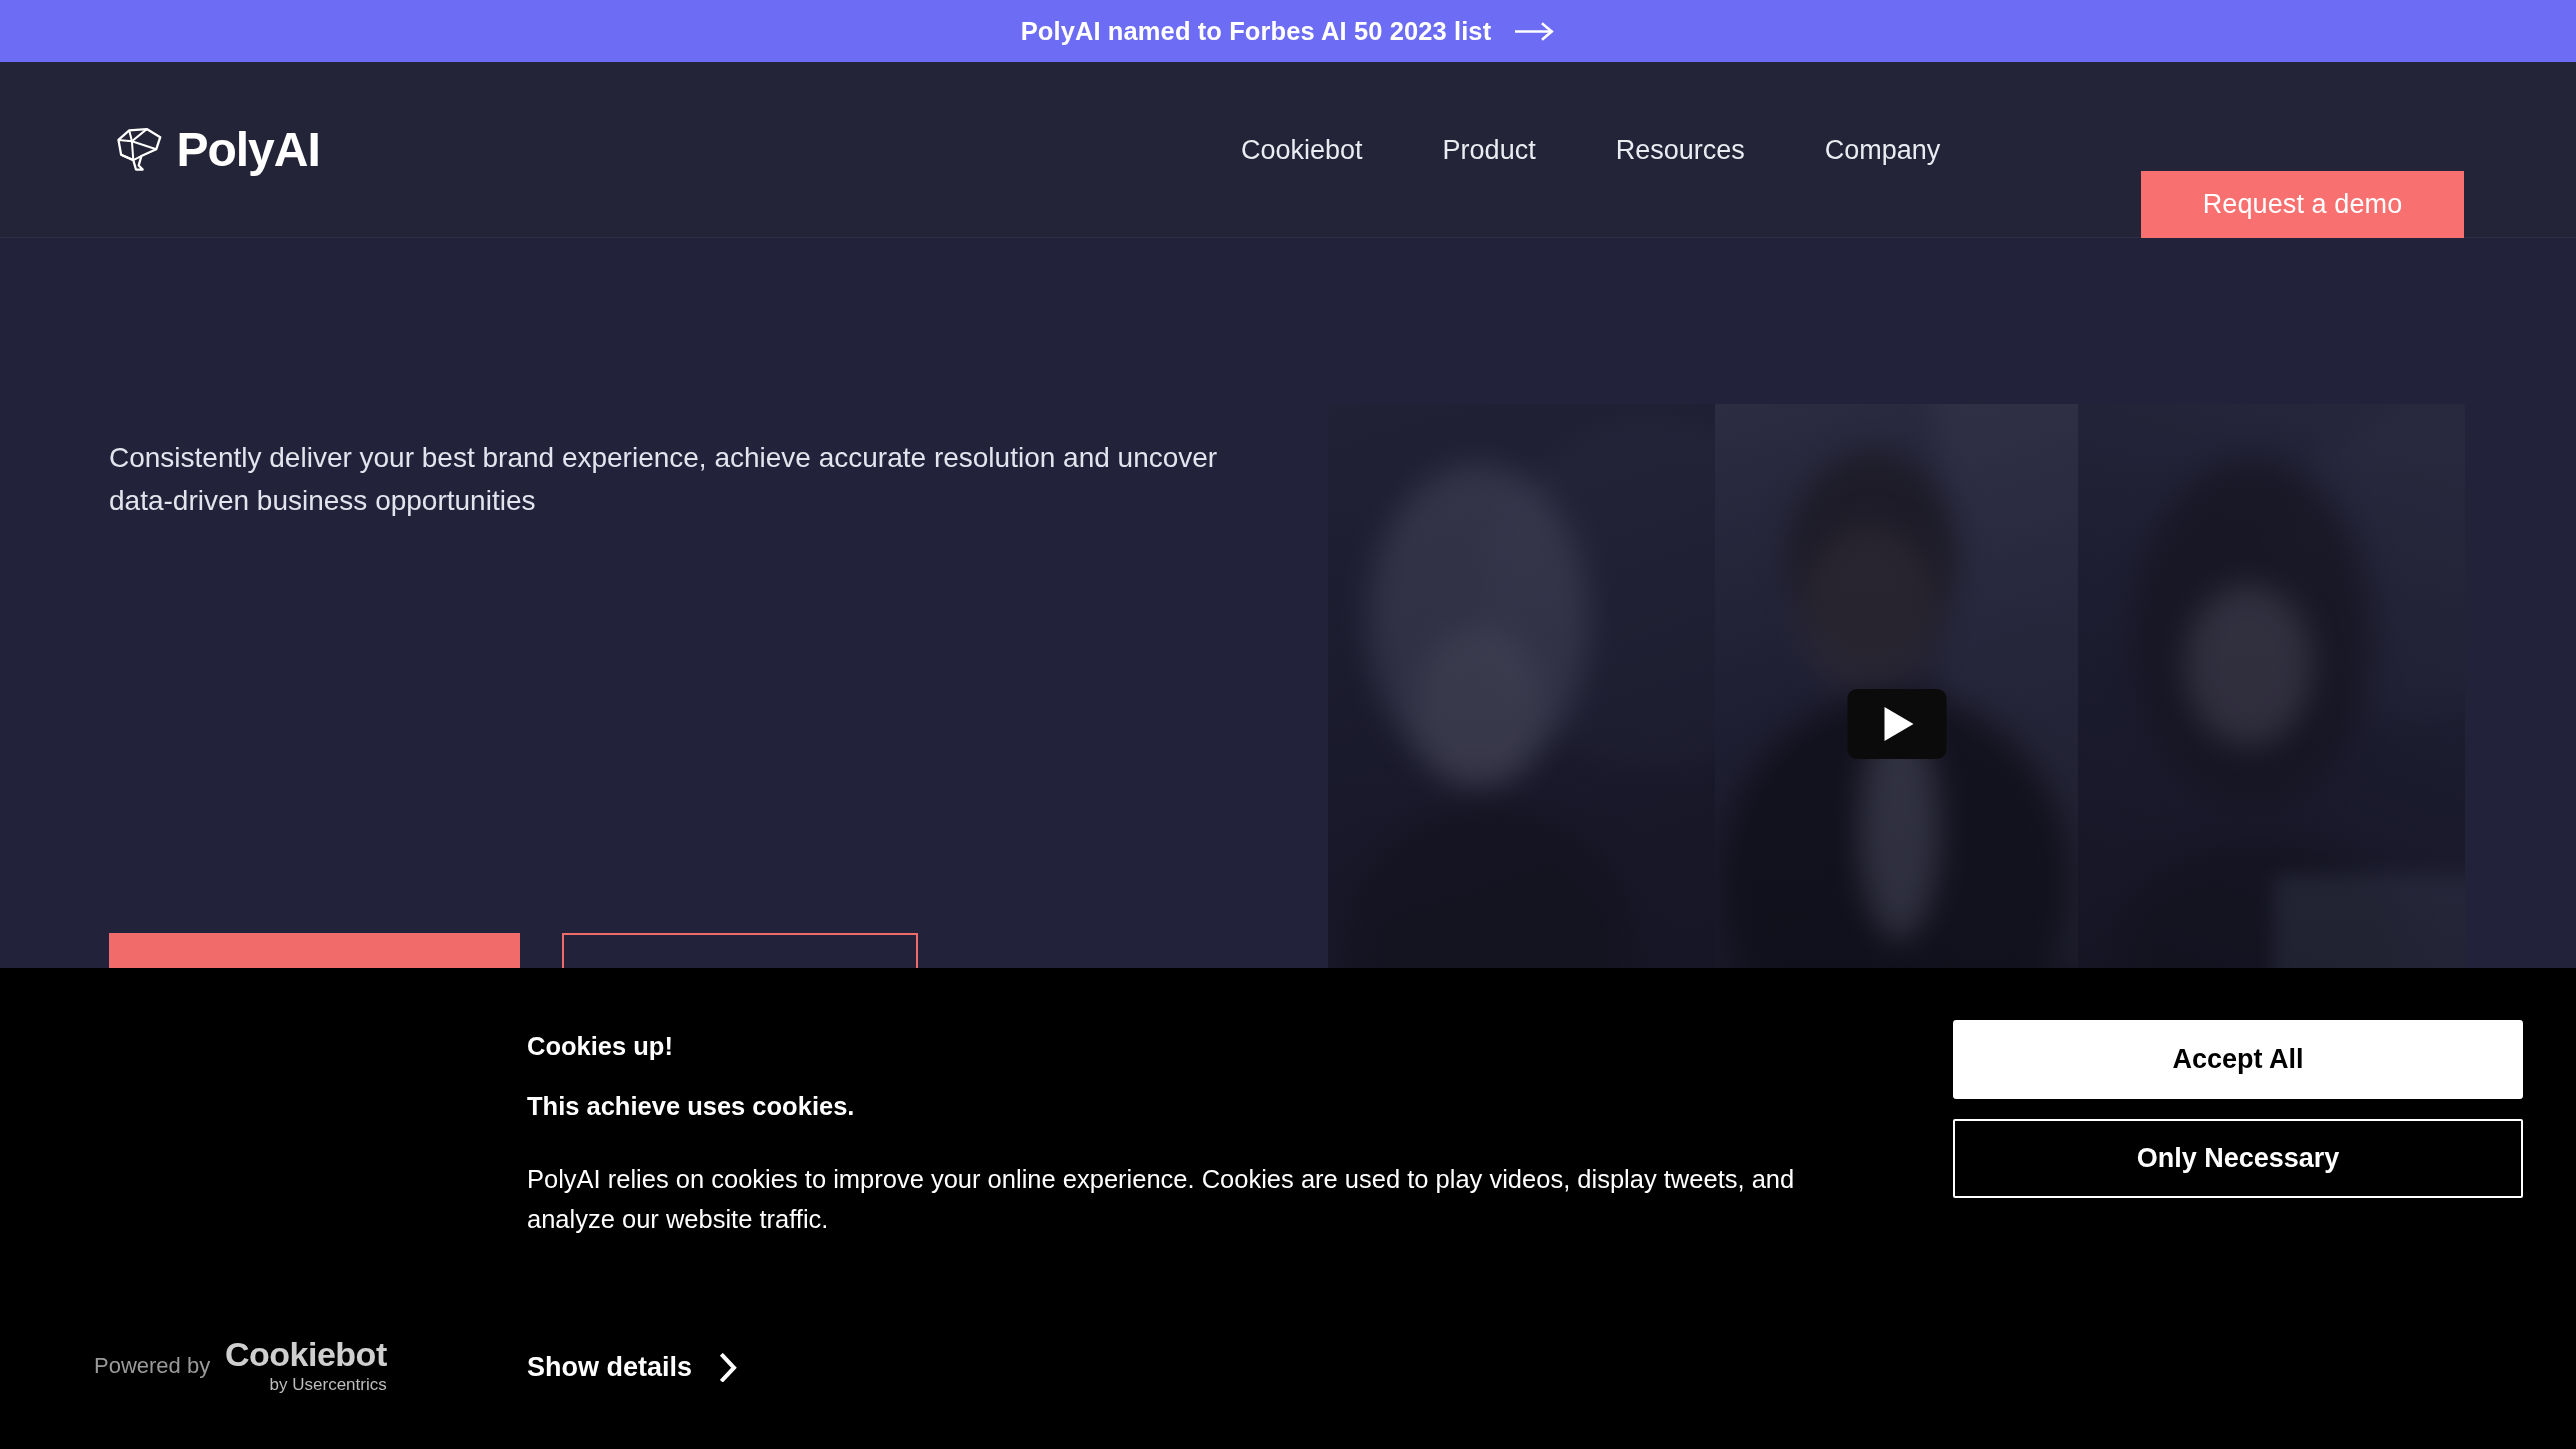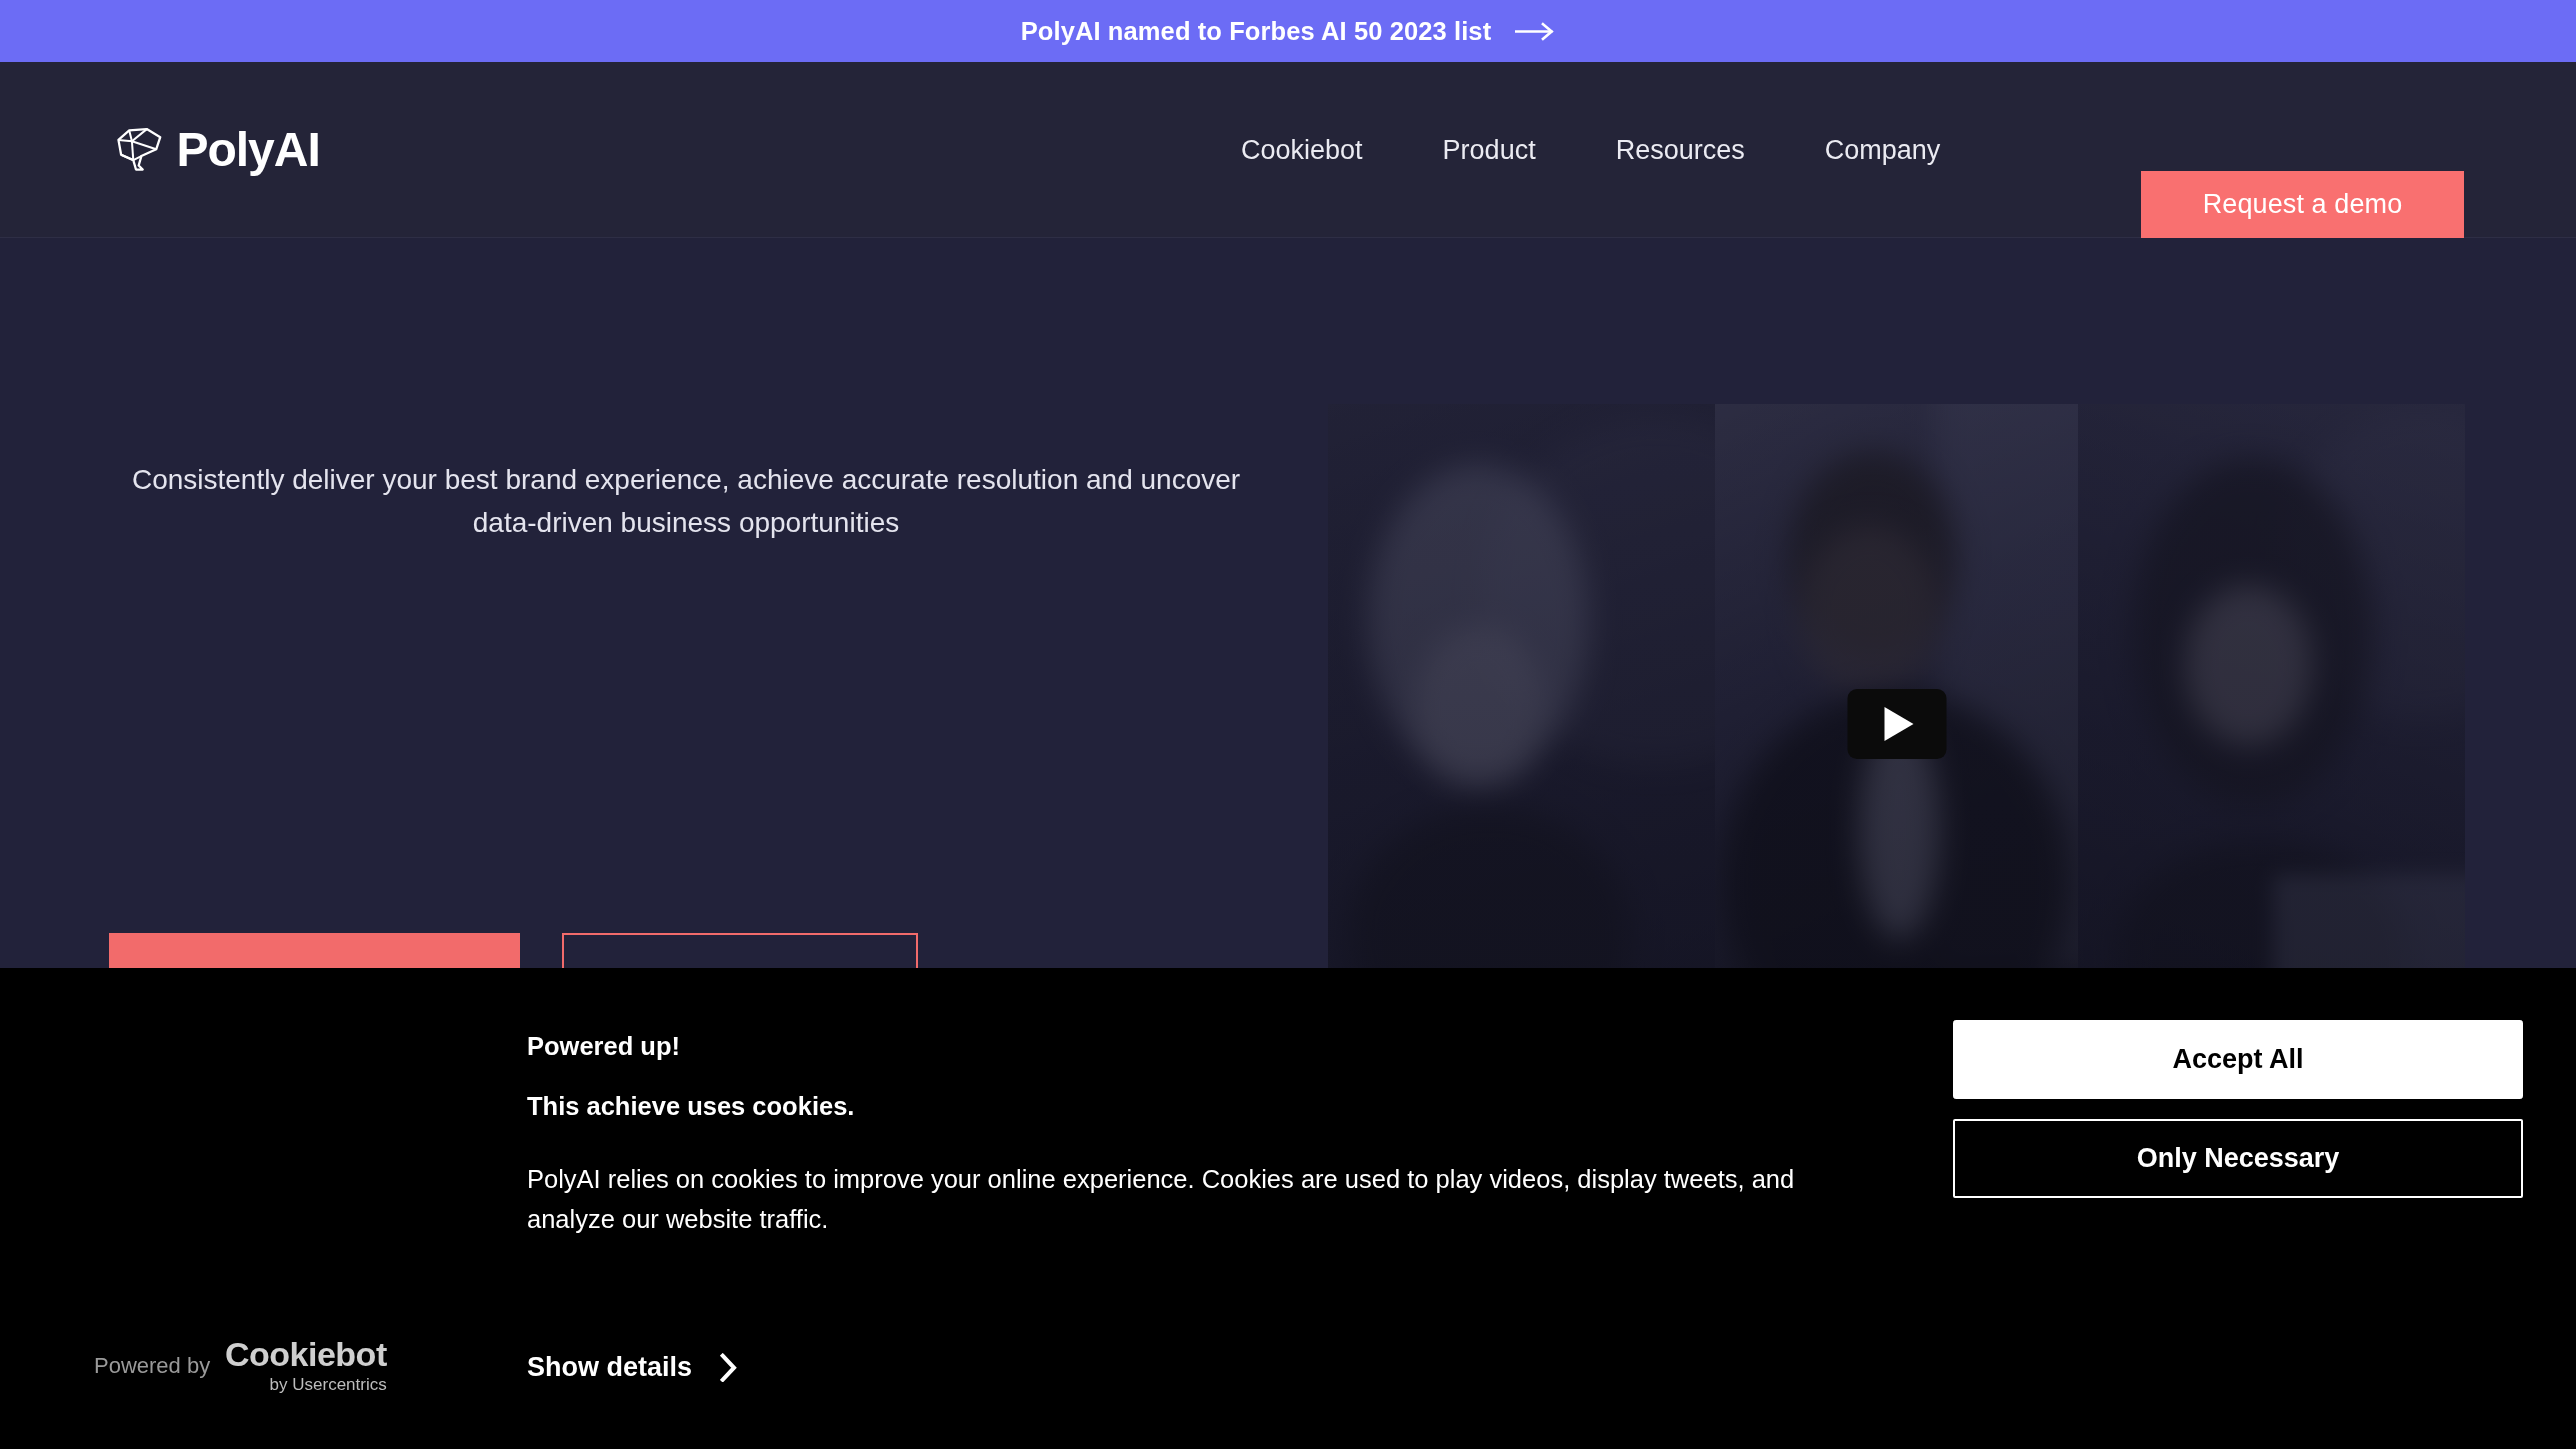--- a/index.html
+++ b/index.html
@@ -130,27 +130,26 @@
     color: #ffffff;
     font-size: 91px;
     line-height: 1.14;
     font-weight: 700;
     letter-spacing: -2px;
     margin: 0;
   }
   .hero-title-line { display: block; }
 
   .hero-sub {
-    margin-top: 64px;
+    margin-top: 42px;
     color: #e4e4ee;
     font-size: 28px;
     line-height: 1.52;
     font-weight: 400;
     max-width: 1154px;
-    text-align: center;
   }
 
   .hero-ctas {
     position: absolute;
     left: 109px;
     top: 694px;
     display: flex;
     gap: 42px;
   }
   .cta-primary {
@@ -458,21 +457,21 @@
 
 <div class="cookie-logo-row" style="z-index:60">
   <span class="powered-by">Powered by</span>
   <span class="cookiebot-mark">
     <span class="cookiebot-name">Cookiebot</span>
     <span class="cookiebot-sub">by Usercentrics</span>
   </span>
 </div>
 
 <div class="cookie-body" style="z-index:60">
-  <div class="cookie-heading">Powered up!</div>
+  <div class="cookie-heading">Cookies up!</div>
   <div class="cookie-subheading">This achieve uses cookies.</div>
   <p class="cookie-text">PolyAI relies on cookies to improve your online experience. Cookies are used to play videos, display tweets, and analyze our website traffic.</p>
 </div>
 
 <button class="show-details" style="z-index:60">
   <span>Show details</span>
   <span>
     <svg class="chev" width="17.4" height="29.5" viewBox="0 0 26 44" fill="none">
       <path d="M4 4 L21 22 L4 40" stroke="#ffffff" stroke-width="6" fill="none" stroke-linecap="square" stroke-linejoin="miter"></path>
     </svg>

